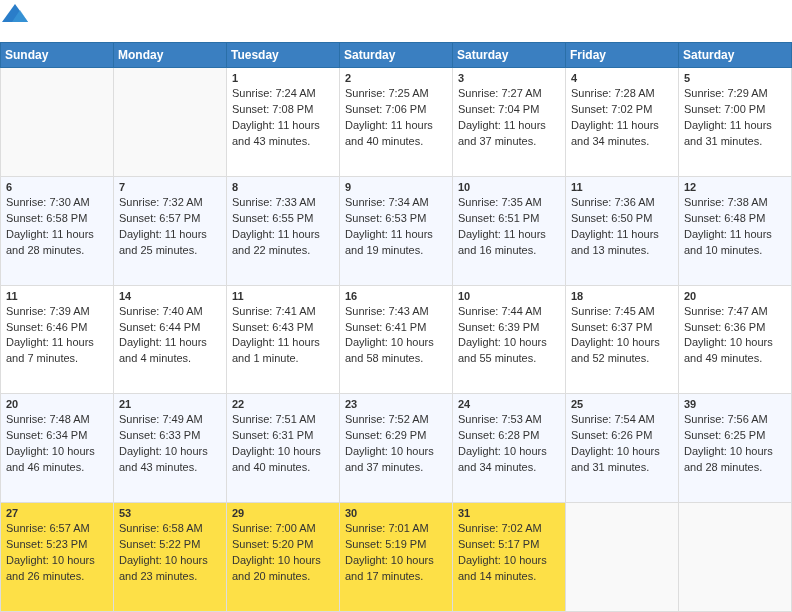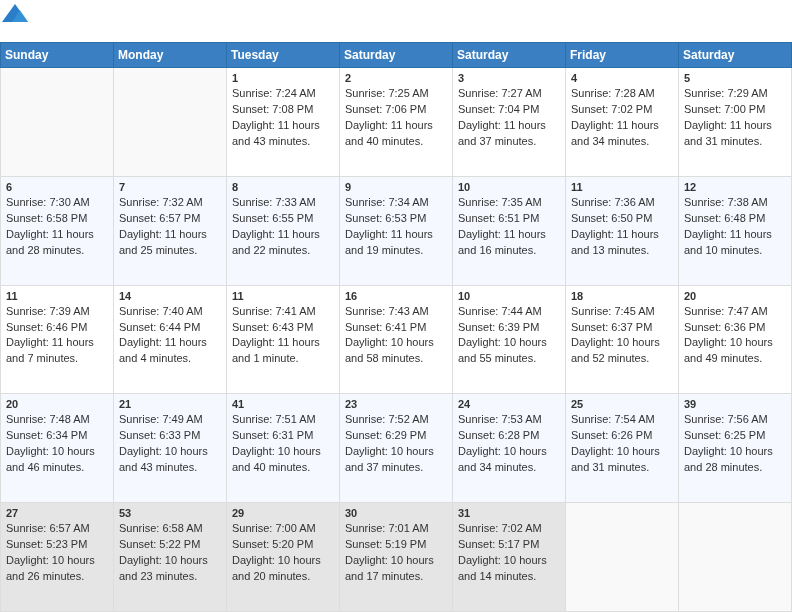--- a/index.html
+++ b/index.html
@@ -95,21 +95,21 @@
     .day-info {
       font-size: 11px;
       line-height: 1.45;
       color: #333;
     }
     .empty-cell {
       background: #f9f9f9 !important;
     }
     
     .row-last td {
-      background: #e5e5e5;
+      background: #fde047;
     }
   </style>
 </head>
 <body>
 
 <div class="page">
   <div class="header">
     <div class="logo">
       <svg class="logo-icon" viewBox="0 0 30 30">
         <polygon points="15,4 28,22 2,22" fill="#2a7dc9"></polygon>
@@ -226,21 +226,21 @@
         <tr>
           <td>
             <span class="day-num">20</span>
             <div class="day-info">Sunrise: 7:48 AM<br>Sunset: 6:34 PM<br>Daylight: 10 hours and 46 minutes.</div>
           </td>
           <td>
             <span class="day-num">21</span>
             <div class="day-info">Sunrise: 7:49 AM<br>Sunset: 6:33 PM<br>Daylight: 10 hours and 43 minutes.</div>
           </td>
           <td>
-            <span class="day-num">41</span>
+            <span class="day-num">22</span>
             <div class="day-info">Sunrise: 7:51 AM<br>Sunset: 6:31 PM<br>Daylight: 10 hours and 40 minutes.</div>
           </td>
           <td>
             <span class="day-num">23</span>
             <div class="day-info">Sunrise: 7:52 AM<br>Sunset: 6:29 PM<br>Daylight: 10 hours and 37 minutes.</div>
           </td>
           <td>
             <span class="day-num">24</span>
             <div class="day-info">Sunrise: 7:53 AM<br>Sunset: 6:28 PM<br>Daylight: 10 hours and 34 minutes.</div>
           </td>

